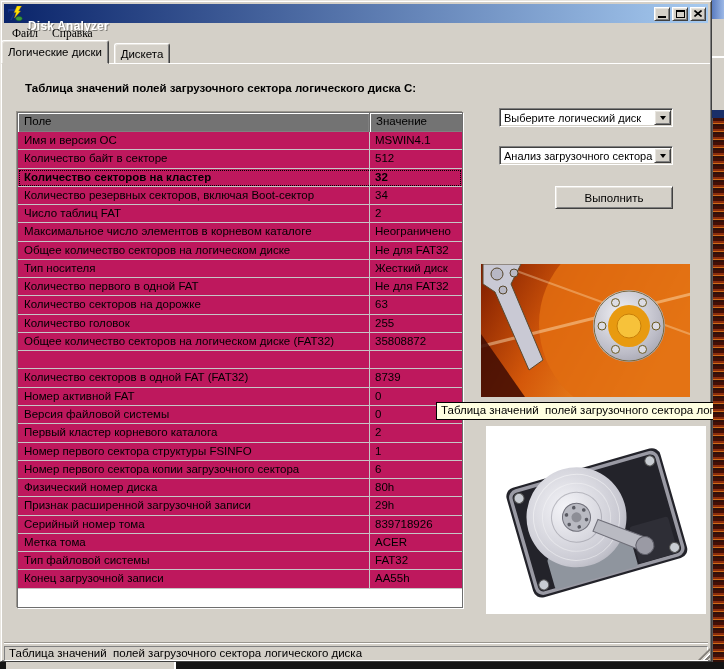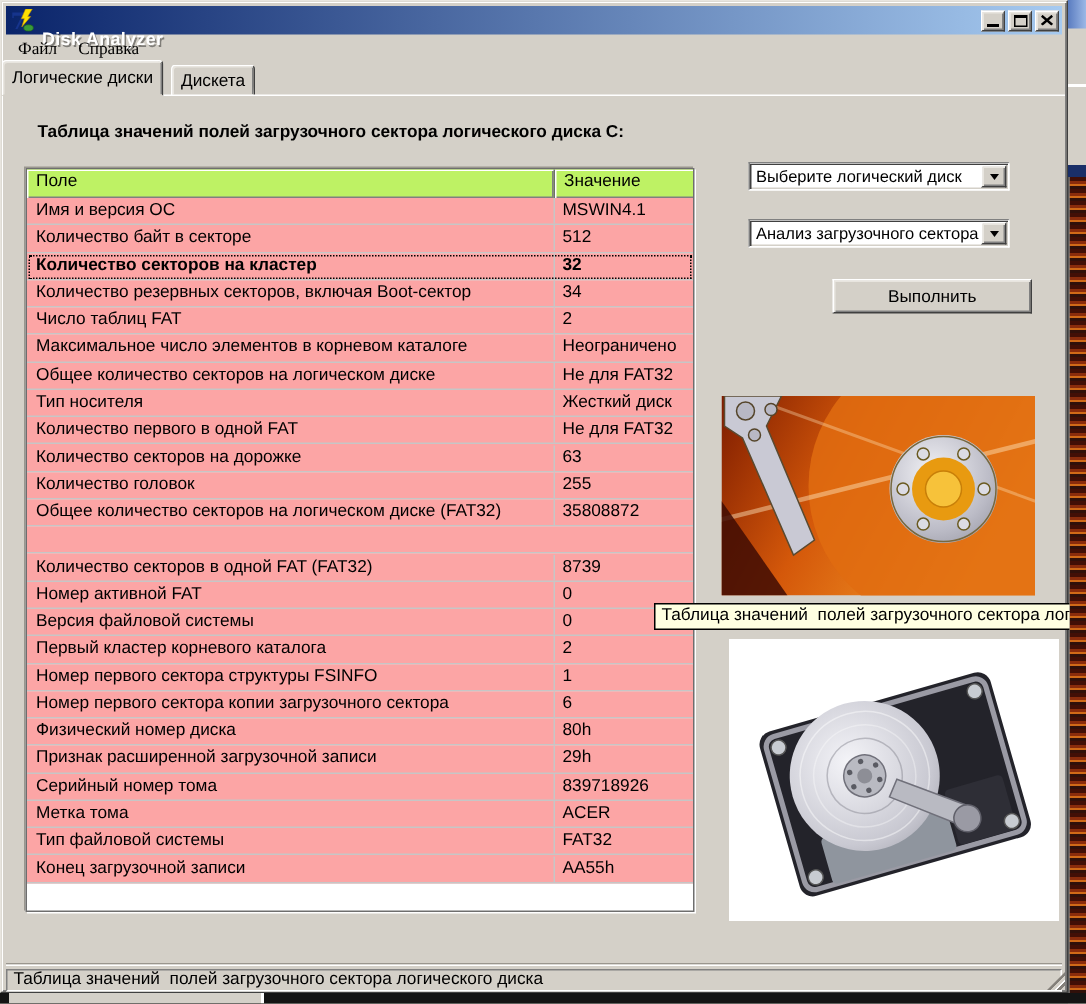--- a/index.html
+++ b/index.html
@@ -49,47 +49,47 @@
   #tab-logical { left:0; top:39px; width:108px; height:24px; z-index:3; }
   #tab-floppy  { left:113px; top:42px; width:56px; height:21px; z-index:1; }
   #tabpage-edge { position:absolute; left:1px; right:1px; top:62px; height:1px; background:#fff; z-index:2; }
 
   
   #page-heading { position:absolute; left:24px; top:81px; font-weight:bold; font-size:11.5px; }
 
   
   #grid { position:absolute; left:16px; top:111px; width:446px; height:496px; background:#fff;
       border:1px solid #6e6e6e; box-shadow:1px 1px 0 #fff, -1px -1px 0 #9a968e; z-index:1; }
-  #grid-header { display:flex; height:19px; background:#bef264; }
+  #grid-header { display:flex; height:19px; background:#737373; }
   #grid-header .hcell { border-right:1px solid #6e6e6e;
       box-shadow:inset 1px 1px 0 #fff, inset -1px -1px 0 #808080;
       padding:2px 0 0 6px; overflow:hidden; white-space:nowrap; }
   #grid-header .hcell.c1 { width:352px; }
   #grid-header .hcell.c2 { flex:1; border-right:none; box-shadow:inset 1px 1px 0 #fff, inset 0 -1px 0 #808080; }
-  .grid-row { display:flex; height:18.27px; border-bottom:1px solid var(--grid-line,#c6c6c6); background:#fca5a5;align-items:center; }
+  .grid-row { display:flex; height:18.27px; border-bottom:1px solid var(--grid-line,#c6c6c6); background:#be185d; }
   .grid-row .cell { overflow:hidden; white-space:nowrap; line-height:17px; }
   .grid-row .cell.field { width:352px; border-right:1px solid var(--grid-line,#c6c6c6); padding-left:6px; }
   .grid-row .cell.value { flex:1; padding-left:5px; }
   .grid-row.focused { outline:1px dotted #000; outline-offset:-2px;font-weight:bold; }
 
   
   .combo { position:absolute; width:174px; height:19px; background:#fff;
       border:1px solid; border-color:#808080 #fff #fff #808080;
       box-shadow:inset 1px 1px 0 #404040, inset -1px -1px 0 #d4d0c8;
       display:flex; align-items:center; }
   #combo-disk { left:498px; top:107px; }
   #combo-analysis { left:498px; top:145px; }
   .combo .combo-text { padding:0 0 0 4px; white-space:nowrap; overflow:hidden; flex:1; font-size:11px; }
   .combo .combo-btn { width:17px; height:15px; margin:0 1px 0 0; flex:0 0 17px; background:#d4d0c8;
       border:1px solid; border-color:#fff #404040 #404040 #fff;
       box-shadow:inset 1px 1px 0 #e8e5df, inset -1px -1px 0 #808080;
       display:flex; align-items:center; justify-content:center; }
   .arrow-down { width:0; height:0; border:3.5px solid transparent; border-top:4px solid #000; margin-top:4px; }
 
-  #run-button { position:absolute; left:554px; top:185px; width:133px; height:23px; background:#d4d0c8;
+  #run-button { position:absolute; left:554px; top:185px; width:118px; height:23px; background:#d4d0c8;
       border:1px solid; border-color:#fff #404040 #404040 #fff;
       box-shadow:inset 1px 1px 0 #e8e5df, inset -1px -1px 0 #808080;
       display:flex; align-items:center; justify-content:center; font-size:11.5px; }
 
   
   #img-platter { position:absolute; left:480px; top:263px; width:209px; height:133px; }
   #img-drive   { position:absolute; left:485px; top:425px; width:220px; height:188px; }
 
   
   #tooltip { position:absolute; left:435px; top:401px; width:277px; height:18px;

